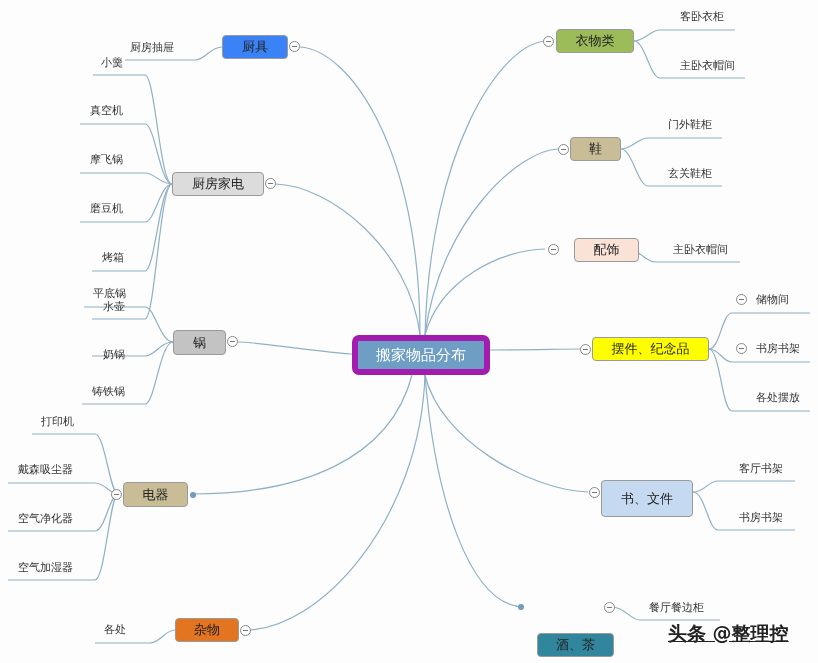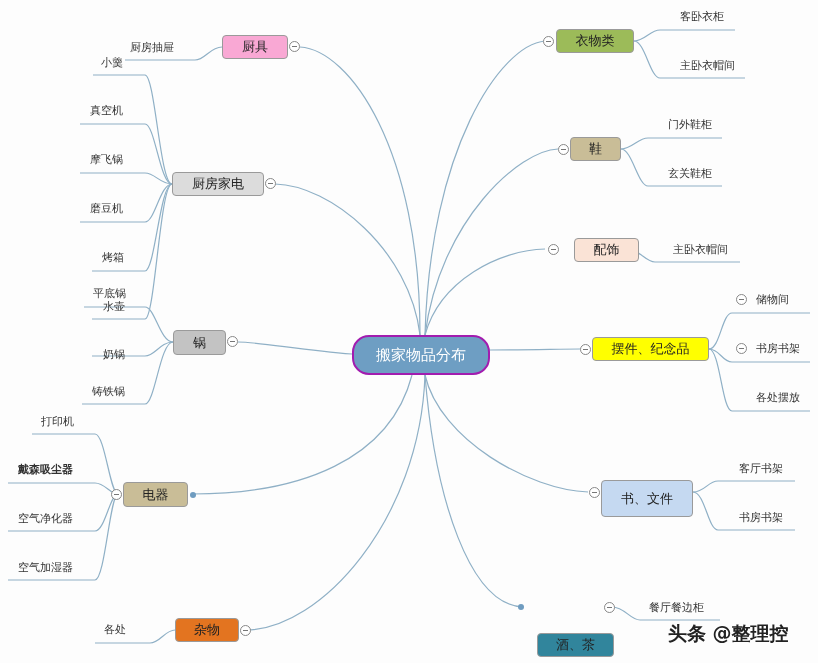--- a/index.html
+++ b/index.html
@@ -3,28 +3,28 @@
 <meta charset="utf-8">
 <style>
   html, body { margin:0; padding:0; background:#ffffff; }
   body { width:818px; height:663px; position:relative; overflow:hidden;
          font-family:"DejaVu Sans", "Liberation Sans", sans-serif; }
   #canvas { position:absolute; left:0; top:0; width:818px; height:663px; background:#fdfdfd; }
   svg { position:absolute; left:0; top:0; }
   .node { position:absolute; box-sizing:border-box; border-radius:4px;
           display:flex; align-items:center; justify-content:center;
           font-size:13px; color:#222; border:1px solid #9a9a9a; white-space:nowrap; }
-  .root { border-radius:17px; border:2px solid #a21caf; color:#fff; font-size:15px; }
+  .root { border-radius:7px; border:6px solid #a21caf; color:#fff; font-size:15px; }
   .leaf { position:absolute; font-size:11px; color:#333; white-space:nowrap; }
   .toggle { position:absolute; width:11px; height:11px; border:1px solid #888;
             border-radius:50%; background:#fff; box-sizing:border-box; }
   .toggle::after { content:""; position:absolute; left:2px; right:2px; top:4px; height:1px; background:#777; }
   .dot { position:absolute; width:6px; height:6px; border-radius:50%; background:#6f9cc0; }
   .watermark { position:absolute; font-size:19px; color:#222; font-weight:bold;
-               text-shadow:0 0 3px #fff, 0 0 3px #fff; white-space:nowrap; }
+               text-shadow:0 0 3px #fff, 0 0 3px #fff; white-space:nowrap;text-decoration:underline; }
 </style>
 </head>
 <body>
 
 <div id="canvas">
   <svg width="818" height="663">
     <g fill="none" stroke="#8fb0c6" stroke-width="1.2">
 
       <path d="M420,335 C420,150 350,50 300,47"></path>
       <path d="M420,335 C410,250 330,185 275,184"></path>
@@ -72,21 +72,21 @@
 
       <path d="M693,492 C705,492 708,481 718,481 L795,481"></path>
       <path d="M693,492 C705,492 708,530 718,530 L795,530"></path>
 
       <path d="M612,607 C625,607 630,620 640,620 L720,620"></path>
     </g>
   </svg>
 
   <div class="node root" style="left:352px;top:335px;width:138px;height:40px;background:#6e9ec3;">搬家物品分布</div>
 
-  <div class="node" style="left:222px;top:35px;width:66px;height:24px;background:#f9a8d4;">厨具</div>
+  <div class="node" style="left:222px;top:35px;width:66px;height:24px;background:#3b82f6;">厨具</div>
   <div class="toggle" style="left:289px;top:41px;"></div>
 
   <div class="node" style="left:172px;top:172px;width:92px;height:24px;background:#dcdcdc;">厨房家电</div>
   <div class="toggle" style="left:265px;top:178px;"></div>
 
   <div class="node" style="left:173px;top:330px;width:53px;height:25px;background:#c3c3c3;">锅</div>
   <div class="toggle" style="left:227px;top:336px;"></div>
 
   <div class="node" style="left:123px;top:482px;width:65px;height:25px;background:#c9bd97;">电器</div>
   <div class="toggle" style="left:111px;top:489px;"></div>
@@ -121,21 +121,21 @@
   <span class="leaf" style="left:90px;top:152px;">摩飞锅</span>
   <span class="leaf" style="left:90px;top:201px;">磨豆机</span>
   <span class="leaf" style="left:102px;top:250px;">烤箱</span>
   <span class="leaf" style="left:93px;top:286px;">平底锅</span>
 
   <span class="leaf" style="left:103px;top:299px;">水壶</span>
   <span class="leaf" style="left:103px;top:335px;margin-top:12px;">奶锅</span>
   <span class="leaf" style="left:92px;top:384px;">铸铁锅</span>
 
   <span class="leaf" style="left:41px;top:414px;">打印机</span>
-  <span class="leaf" style="left:18px;top:462px;font-weight:bold;">戴森吸尘器</span>
+  <span class="leaf" style="left:18px;top:462px;">戴森吸尘器</span>
   <span class="leaf" style="left:18px;top:511px;">空气净化器</span>
   <span class="leaf" style="left:18px;top:560px;">空气加湿器</span>
 
   <span class="leaf" style="left:104px;top:622px;">各处</span>
 
   <span class="leaf" style="left:680px;top:9px;">客卧衣柜</span>
   <span class="leaf" style="left:680px;top:58px;">主卧衣帽间</span>
 
   <span class="leaf" style="left:668px;top:117px;">门外鞋柜</span>
   <span class="leaf" style="left:668px;top:166px;">玄关鞋柜</span>

